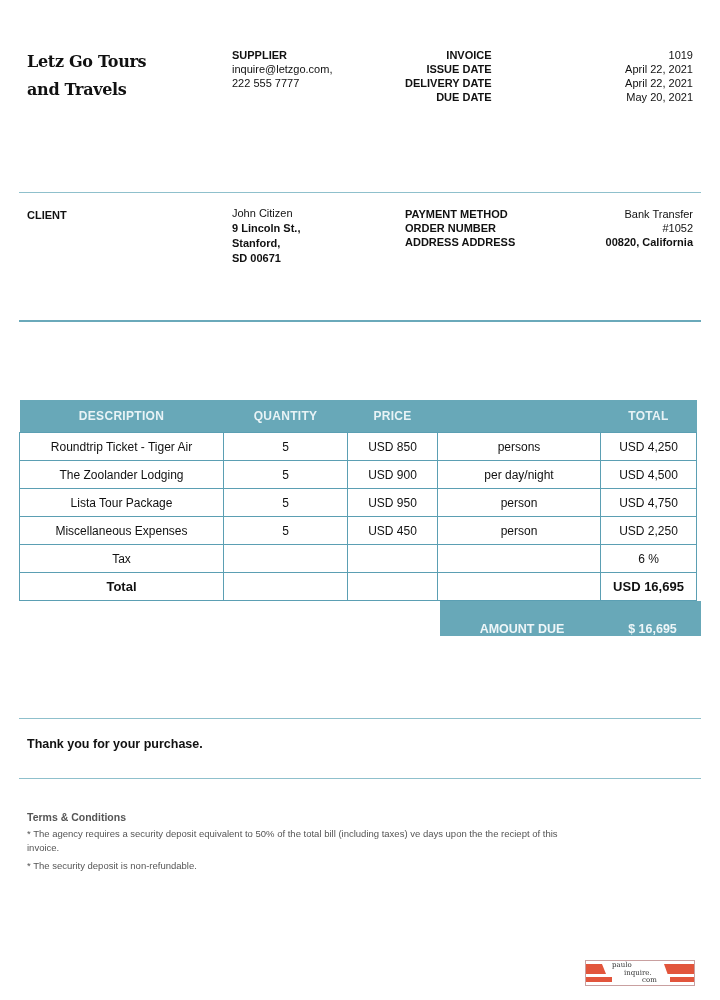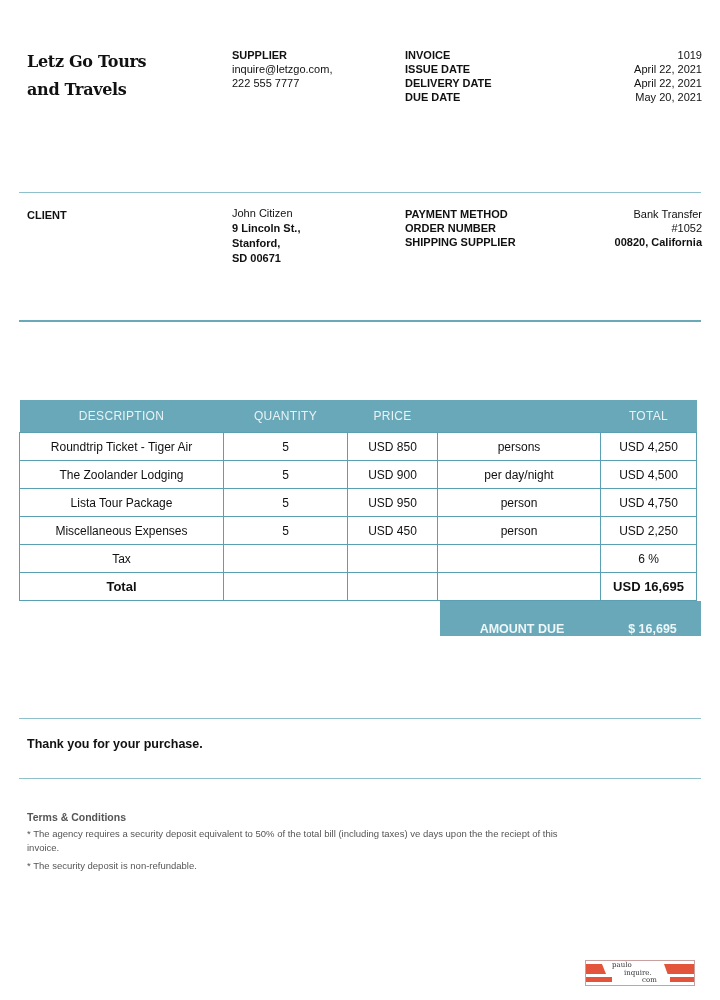--- a/index.html
+++ b/index.html
@@ -4,27 +4,27 @@
 <style>
   html, body { margin: 0; padding: 0; background: #ffffff; }
   body { width: 720px; height: 1000px; position: relative; overflow: hidden;
          font-family: "Liberation Sans", "DejaVu Sans", sans-serif; color: #111; }
   .abs { position: absolute; }
   .company { left: 27px; top: 48px; font-family: "DejaVu Serif", "Liberation Serif", serif;
              font-weight: bold; font-size: 16px; line-height: 28px; color: #111; letter-spacing: -0.3px; }
   .small { font-size: 11px; line-height: 14px; }
   .bold { font-weight: bold; }
   .label-col { left: 405px; }
-  .val-col { right: 18px; text-align: right; }
+  .val-col { right: 27px; text-align: right; }
   .hr { position: absolute; left: 19px; width: 682px; height: 2px; background: #6aa9ba; }
   .hr.thin { height: 1px; background: #8fc0cc; }
 
   table.items { position: absolute; left: 19px; top: 400px; border-collapse: collapse;
                 font-size: 12px; }
-  table.items th { background: #68a8b8; color: #e8f3f6; font-weight: normal; height: 32px;
+  table.items th { background: #68a8b8; color: #e8f3f6; font-weight: bold; height: 32px;
                    font-size: 12px; letter-spacing: 0.3px; padding: 0; }
   table.items td { border: 1px solid #5b9fb3; height: 27px; text-align: center; padding: 0; color: #111; }
   .c1 { width: 204px; } .c2 { width: 124px; } .c3 { width: 90px; } .c4 { width: 163px; } .c5 { width: 96px; }
   .amount-due { position: absolute; left: 440px; top: 601px; width: 261px; height: 35px;
                 background: #68a8b8; color: #eef6f8; font-weight: bold; font-size: 12.5px; display: flex; align-items: flex-end; }
   .amount-due .lbl { width: 164px; text-align: center; }
   .amount-due .val { width: 97px; text-align: center; }
 
   .thanks { left: 27px; top: 737px; font-size: 12.5px; font-weight: bold; }
   .terms-title { left: 27px; top: 811px; font-size: 10.5px; font-weight: bold; color: #555; }
@@ -42,21 +42,21 @@
   <div>Letz Go Tours</div>
   <div>and Travels</div>
 </div>
 
 <div class="abs small" style="left:232px; top:48px;">
   <div class="bold">SUPPLIER</div>
   <div>inquire@letzgo.com,</div>
   <div>222 555 7777</div>
 </div>
 
-<div class="abs small bold label-col" style="top:48px;">
+<div class="abs small bold label-col" style="top:48px;text-align:right;">
   <div>INVOICE</div>
   <div>ISSUE DATE</div>
   <div>DELIVERY DATE</div>
   <div>DUE DATE</div>
 </div>
 <div class="abs small val-col" style="top:48px;">
   <div>1019</div>
   <div>April 22, 2021</div>
   <div>April 22, 2021</div>
   <div>May 20, 2021</div>
@@ -68,21 +68,21 @@
 <div class="abs small" style="left:232px; top:206px; line-height:15px;">
   <div>John Citizen</div>
   <div class="bold">9 Lincoln St.,</div>
   <div class="bold">Stanford,</div>
   <div class="bold">SD 00671</div>
 </div>
 
 <div class="abs small bold label-col" style="top:207px;">
   <div>PAYMENT METHOD</div>
   <div>ORDER NUMBER</div>
-  <div>SHIPPING SUPPLIER</div>
+  <div>ADDRESS ADDRESS</div>
 </div>
 <div class="abs small val-col" style="top:207px;">
   <div>Bank Transfer</div>
   <div>#1052</div>
   <div class="bold">00820, California</div>
 </div>
 
 <div class="hr" style="top:320px;"></div>
 
 <table class="items">

